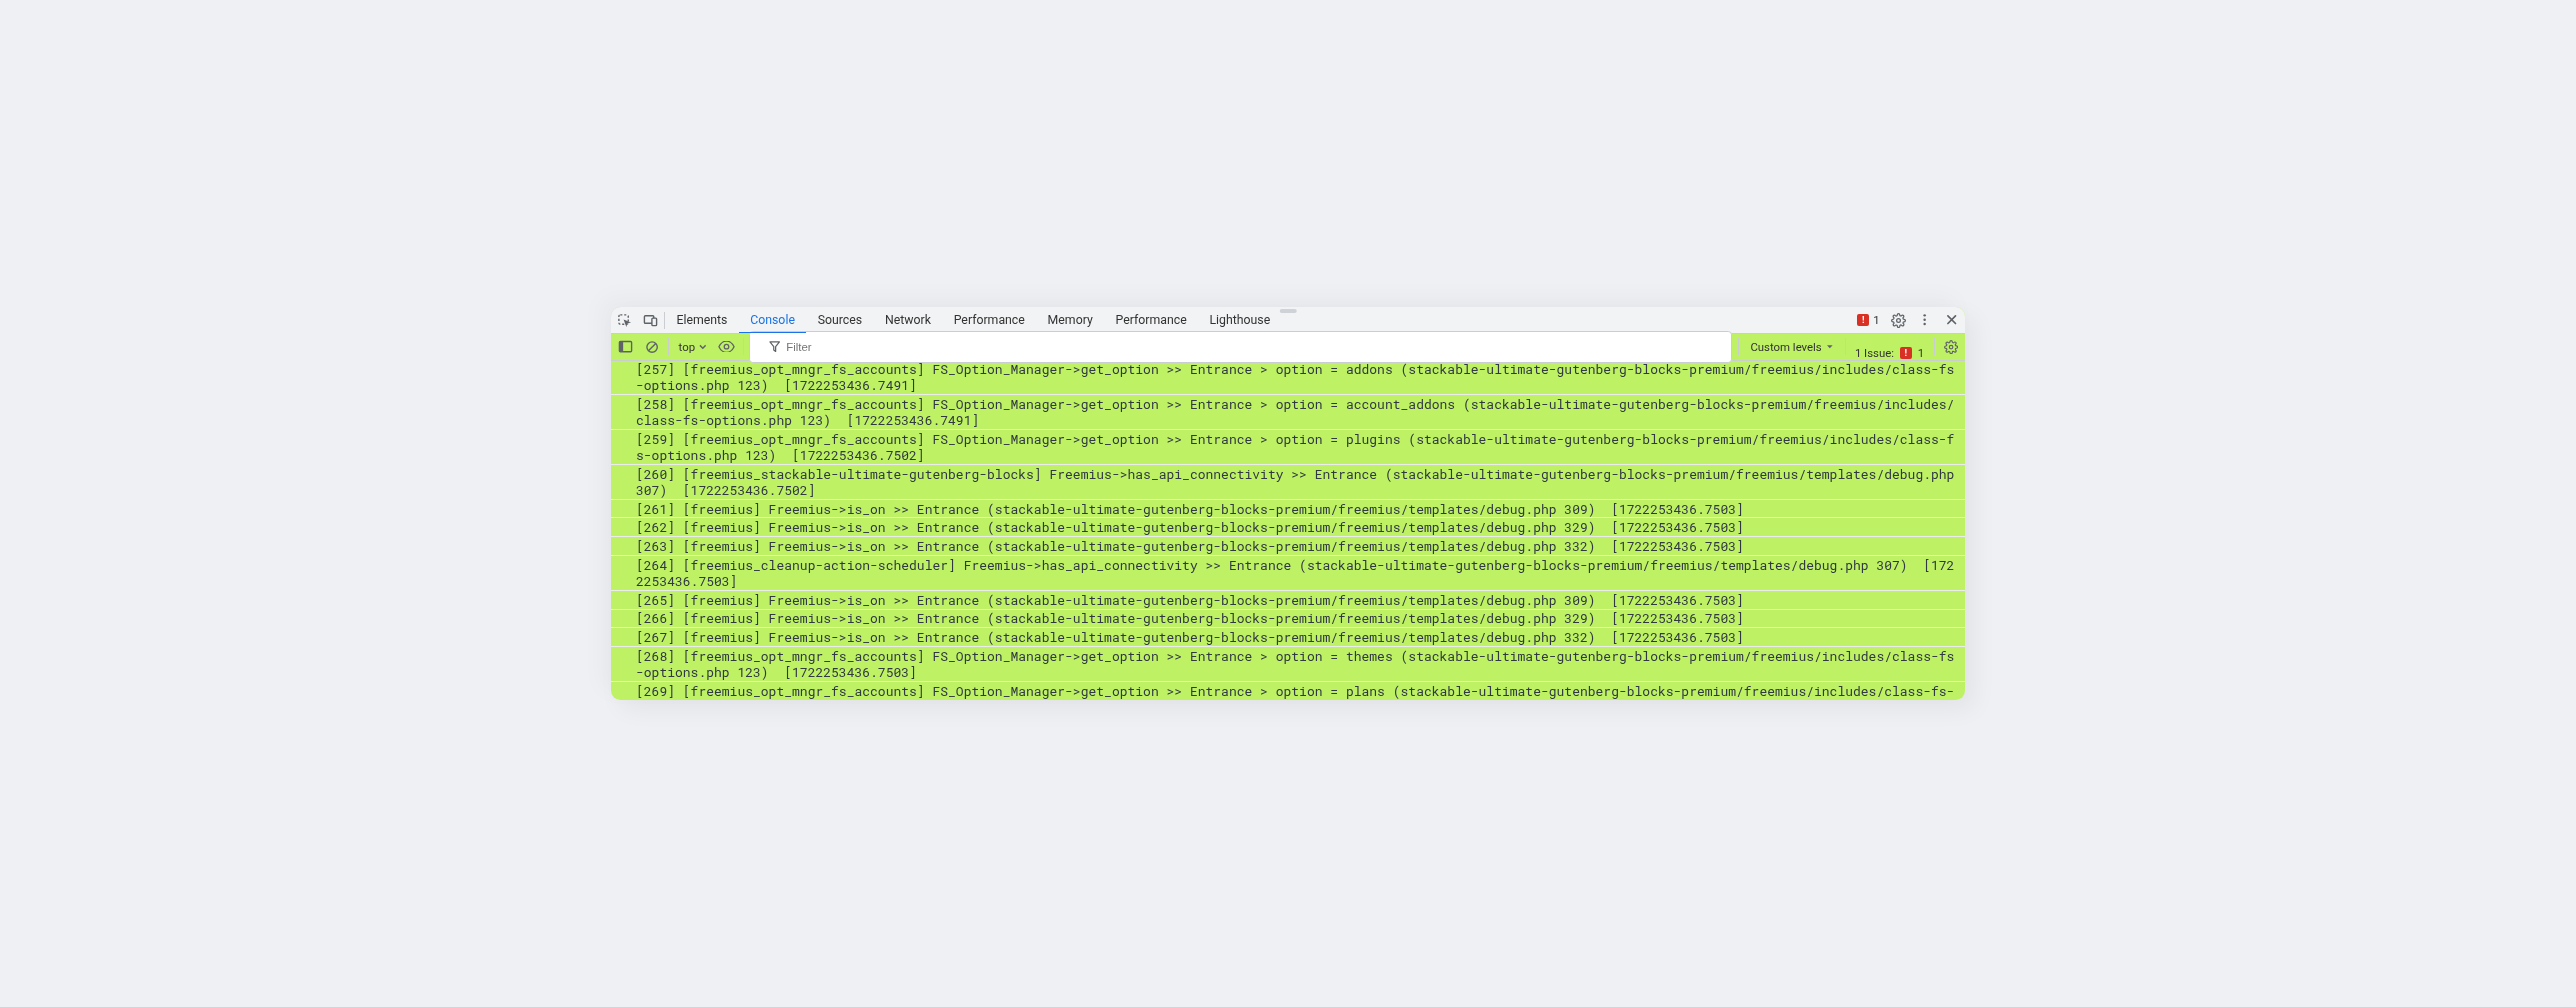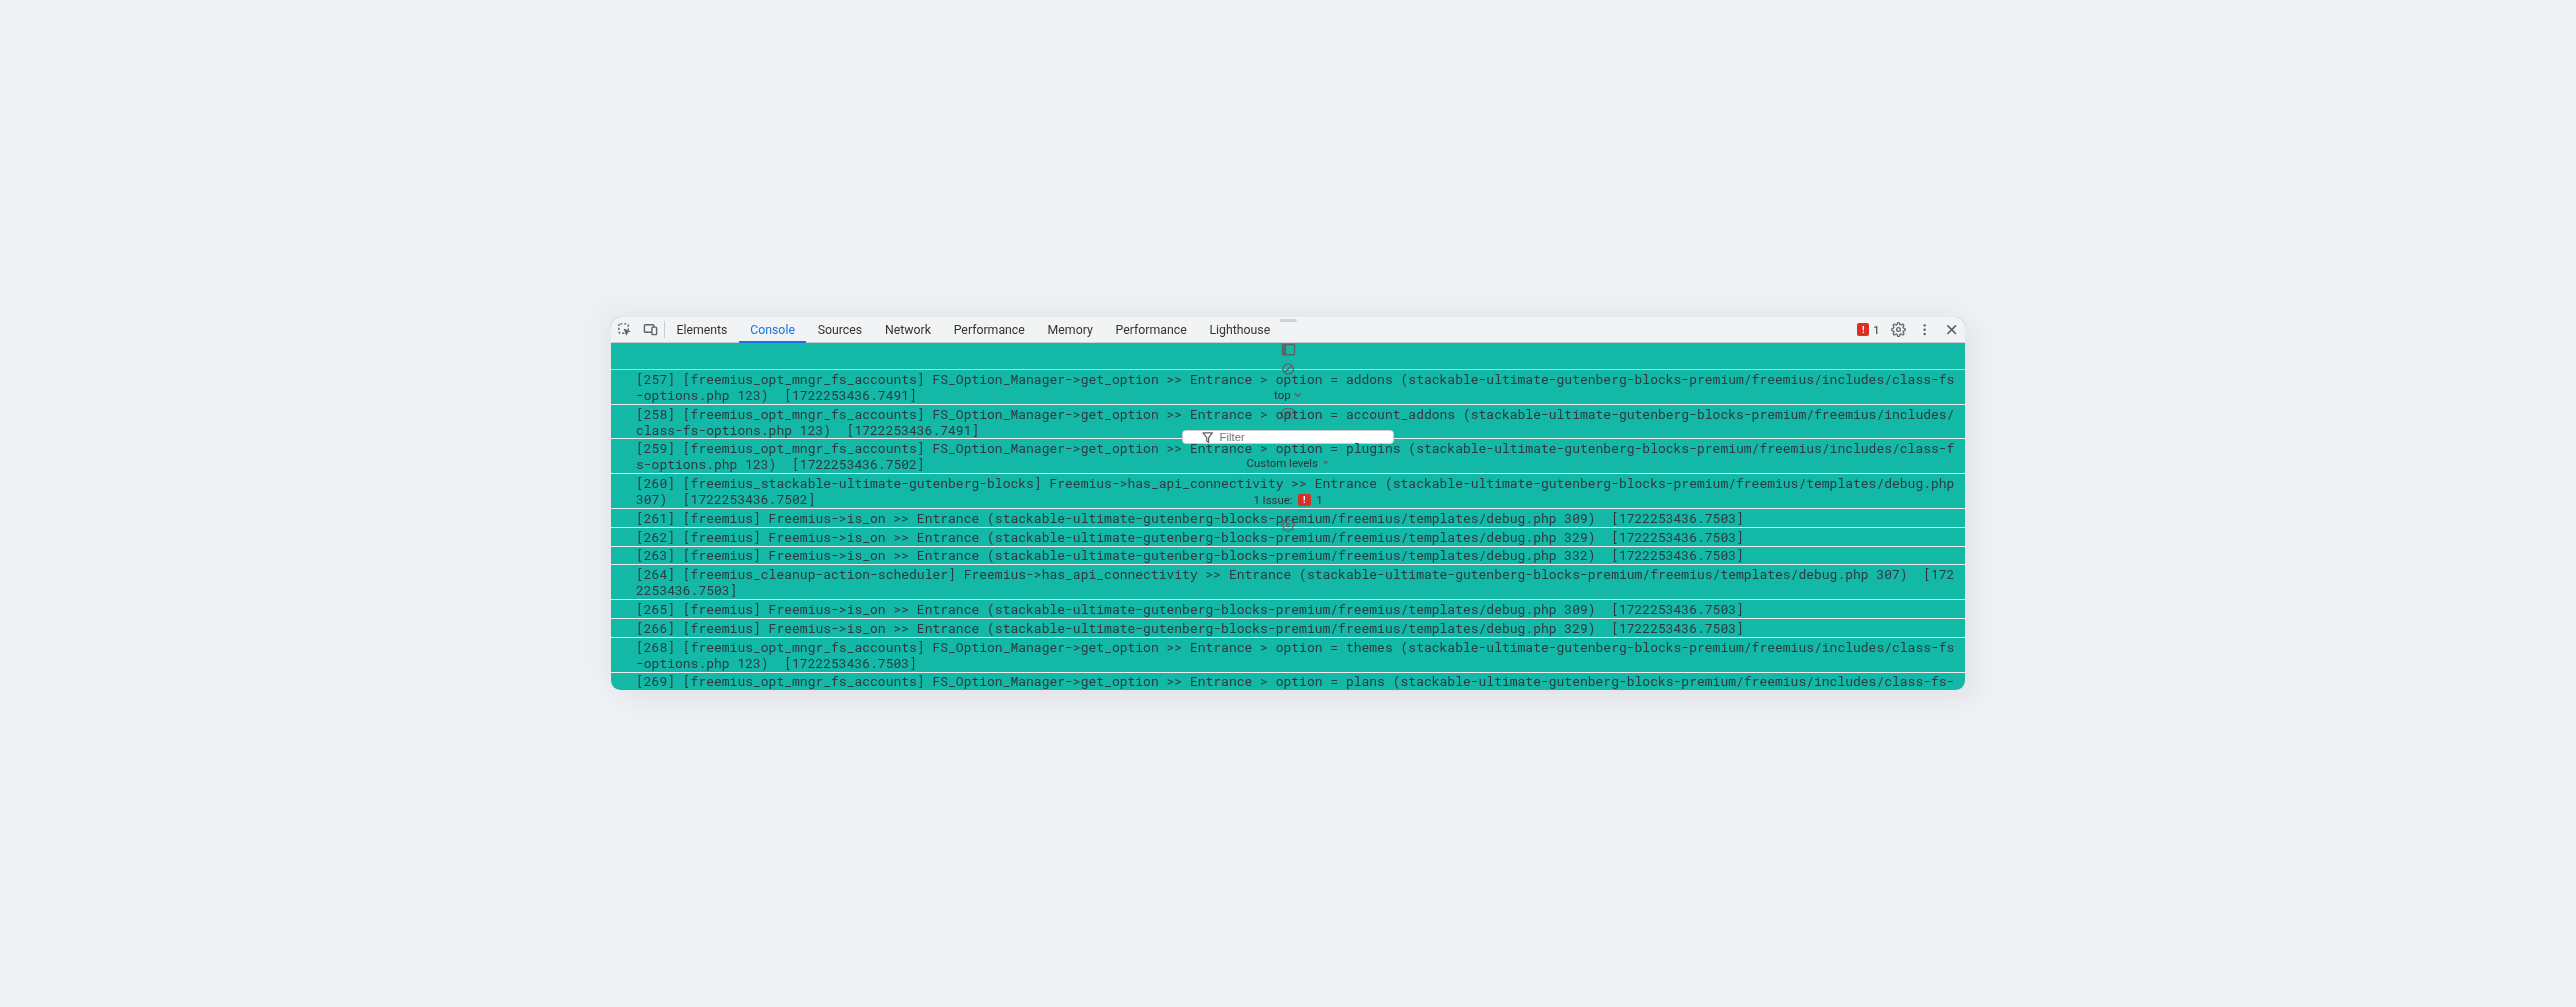--- a/index.html
+++ b/index.html
@@ -7,21 +7,21 @@
   body {
     background: #eef0f3;
     font-family: -apple-system, BlinkMacSystemFont, "Segoe UI", Roboto, sans-serif;
     display: flex;
     align-items: center;
     justify-content: center;
     min-height: 1007px;
   }
   .devtools-window {
     width: 1354px;
-    background: #14b8a6;
+    background: #bef264;
     border-radius: 9.5px;
     box-shadow: -9.5px -9.5px 23px rgba(0,0,0,.03), 9.5px 9.5px 23px rgba(0,0,0,.05);
     overflow: hidden;
     position: relative;
   }
   .drag-handle {
     position: absolute;
     top: 0; left: 50%;
     transform: translateX(-50%);
     width: 28.5px; height: 5.7px;
@@ -91,21 +91,20 @@
   
   .toolbar {
     display:flex;
     align-items:center;
     height:26.6px;
     border-bottom:0.9px solid #cacdd1;
     font-size:11.4px;
     color:#5f6368;
     padding:0 3.8px;
     gap:5.7px;
-    flex-direction:column;
   }
   .toolbar .icon-btn {
     width:21px; height:21px;
     display:flex; align-items:center; justify-content:center;
     cursor:pointer;
   }
   .toolbar .vdiv {
     width:0.9px; height:17px; background:#cacdd1;
   }
   .context-selector {
@@ -275,17 +274,18 @@
     <div class="log-row">[257] [freemius_opt_mngr_fs_accounts] FS_Option_Manager-&gt;get_option &gt;&gt; Entrance &gt; option = addons (stackable-ultimate-gutenberg-blocks-premium/freemius/includes/class-fs-options.php 123)  [1722253436.7491]</div>
     <div class="log-row">[258] [freemius_opt_mngr_fs_accounts] FS_Option_Manager-&gt;get_option &gt;&gt; Entrance &gt; option = account_addons (stackable-ultimate-gutenberg-blocks-premium/freemius/includes/class-fs-options.php 123)  [1722253436.7491]</div>
     <div class="log-row">[259] [freemius_opt_mngr_fs_accounts] FS_Option_Manager-&gt;get_option &gt;&gt; Entrance &gt; option = plugins (stackable-ultimate-gutenberg-blocks-premium/freemius/includes/class-fs-options.php 123)  [1722253436.7502]</div>
     <div class="log-row">[260] [freemius_stackable-ultimate-gutenberg-blocks] Freemius-&gt;has_api_connectivity &gt;&gt; Entrance (stackable-ultimate-gutenberg-blocks-premium/freemius/templates/debug.php 307)  [1722253436.7502]</div>
     <div class="log-row">[261] [freemius] Freemius-&gt;is_on &gt;&gt; Entrance (stackable-ultimate-gutenberg-blocks-premium/freemius/templates/debug.php 309)  [1722253436.7503]</div>
     <div class="log-row">[262] [freemius] Freemius-&gt;is_on &gt;&gt; Entrance (stackable-ultimate-gutenberg-blocks-premium/freemius/templates/debug.php 329)  [1722253436.7503]</div>
     <div class="log-row">[263] [freemius] Freemius-&gt;is_on &gt;&gt; Entrance (stackable-ultimate-gutenberg-blocks-premium/freemius/templates/debug.php 332)  [1722253436.7503]</div>
     <div class="log-row">[264] [freemius_cleanup-action-scheduler] Freemius-&gt;has_api_connectivity &gt;&gt; Entrance (stackable-ultimate-gutenberg-blocks-premium/freemius/templates/debug.php 307)  [1722253436.7503]</div>
     <div class="log-row">[265] [freemius] Freemius-&gt;is_on &gt;&gt; Entrance (stackable-ultimate-gutenberg-blocks-premium/freemius/templates/debug.php 309)  [1722253436.7503]</div>
     <div class="log-row">[266] [freemius] Freemius-&gt;is_on &gt;&gt; Entrance (stackable-ultimate-gutenberg-blocks-premium/freemius/templates/debug.php 329)  [1722253436.7503]</div>
+    <div class="log-row">[267] [freemius] Freemius-&gt;is_on &gt;&gt; Entrance (stackable-ultimate-gutenberg-blocks-premium/freemius/templates/debug.php 332)  [1722253436.7503]</div>
     <div class="log-row">[268] [freemius_opt_mngr_fs_accounts] FS_Option_Manager-&gt;get_option &gt;&gt; Entrance &gt; option = themes (stackable-ultimate-gutenberg-blocks-premium/freemius/includes/class-fs-options.php 123)  [1722253436.7503]</div>
     <div class="log-row">[269] [freemius_opt_mngr_fs_accounts] FS_Option_Manager-&gt;get_option &gt;&gt; Entrance &gt; option = plans (stackable-ultimate-gutenberg-blocks-premium/freemius/includes/class-fs-</div>
   </div>
 </div>
 
 
 </body></html>

